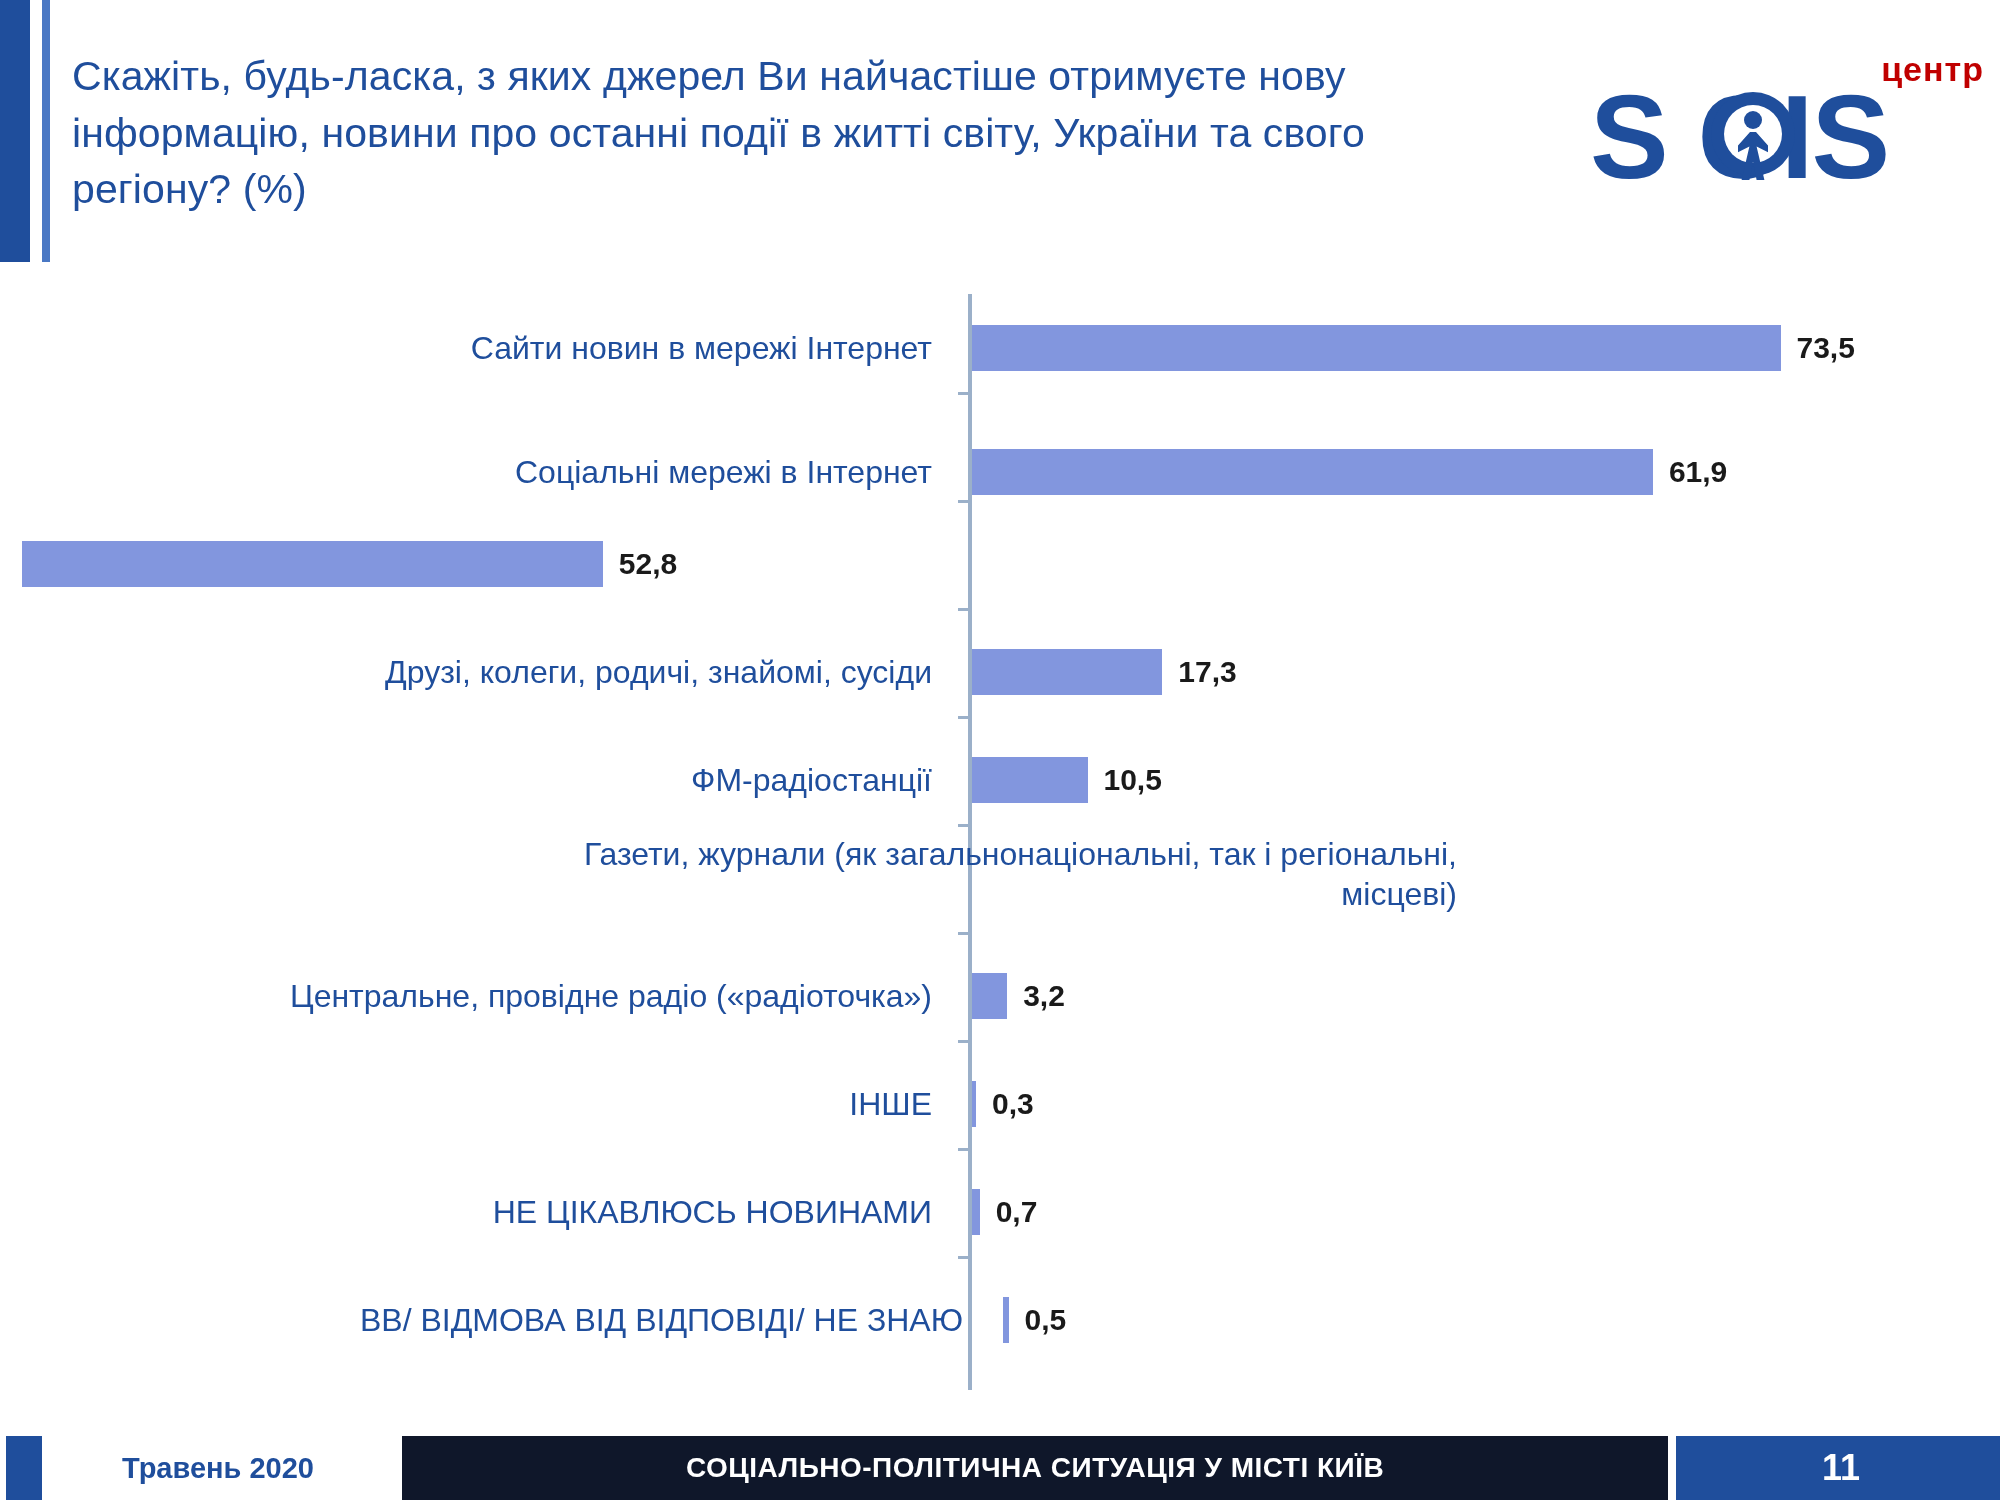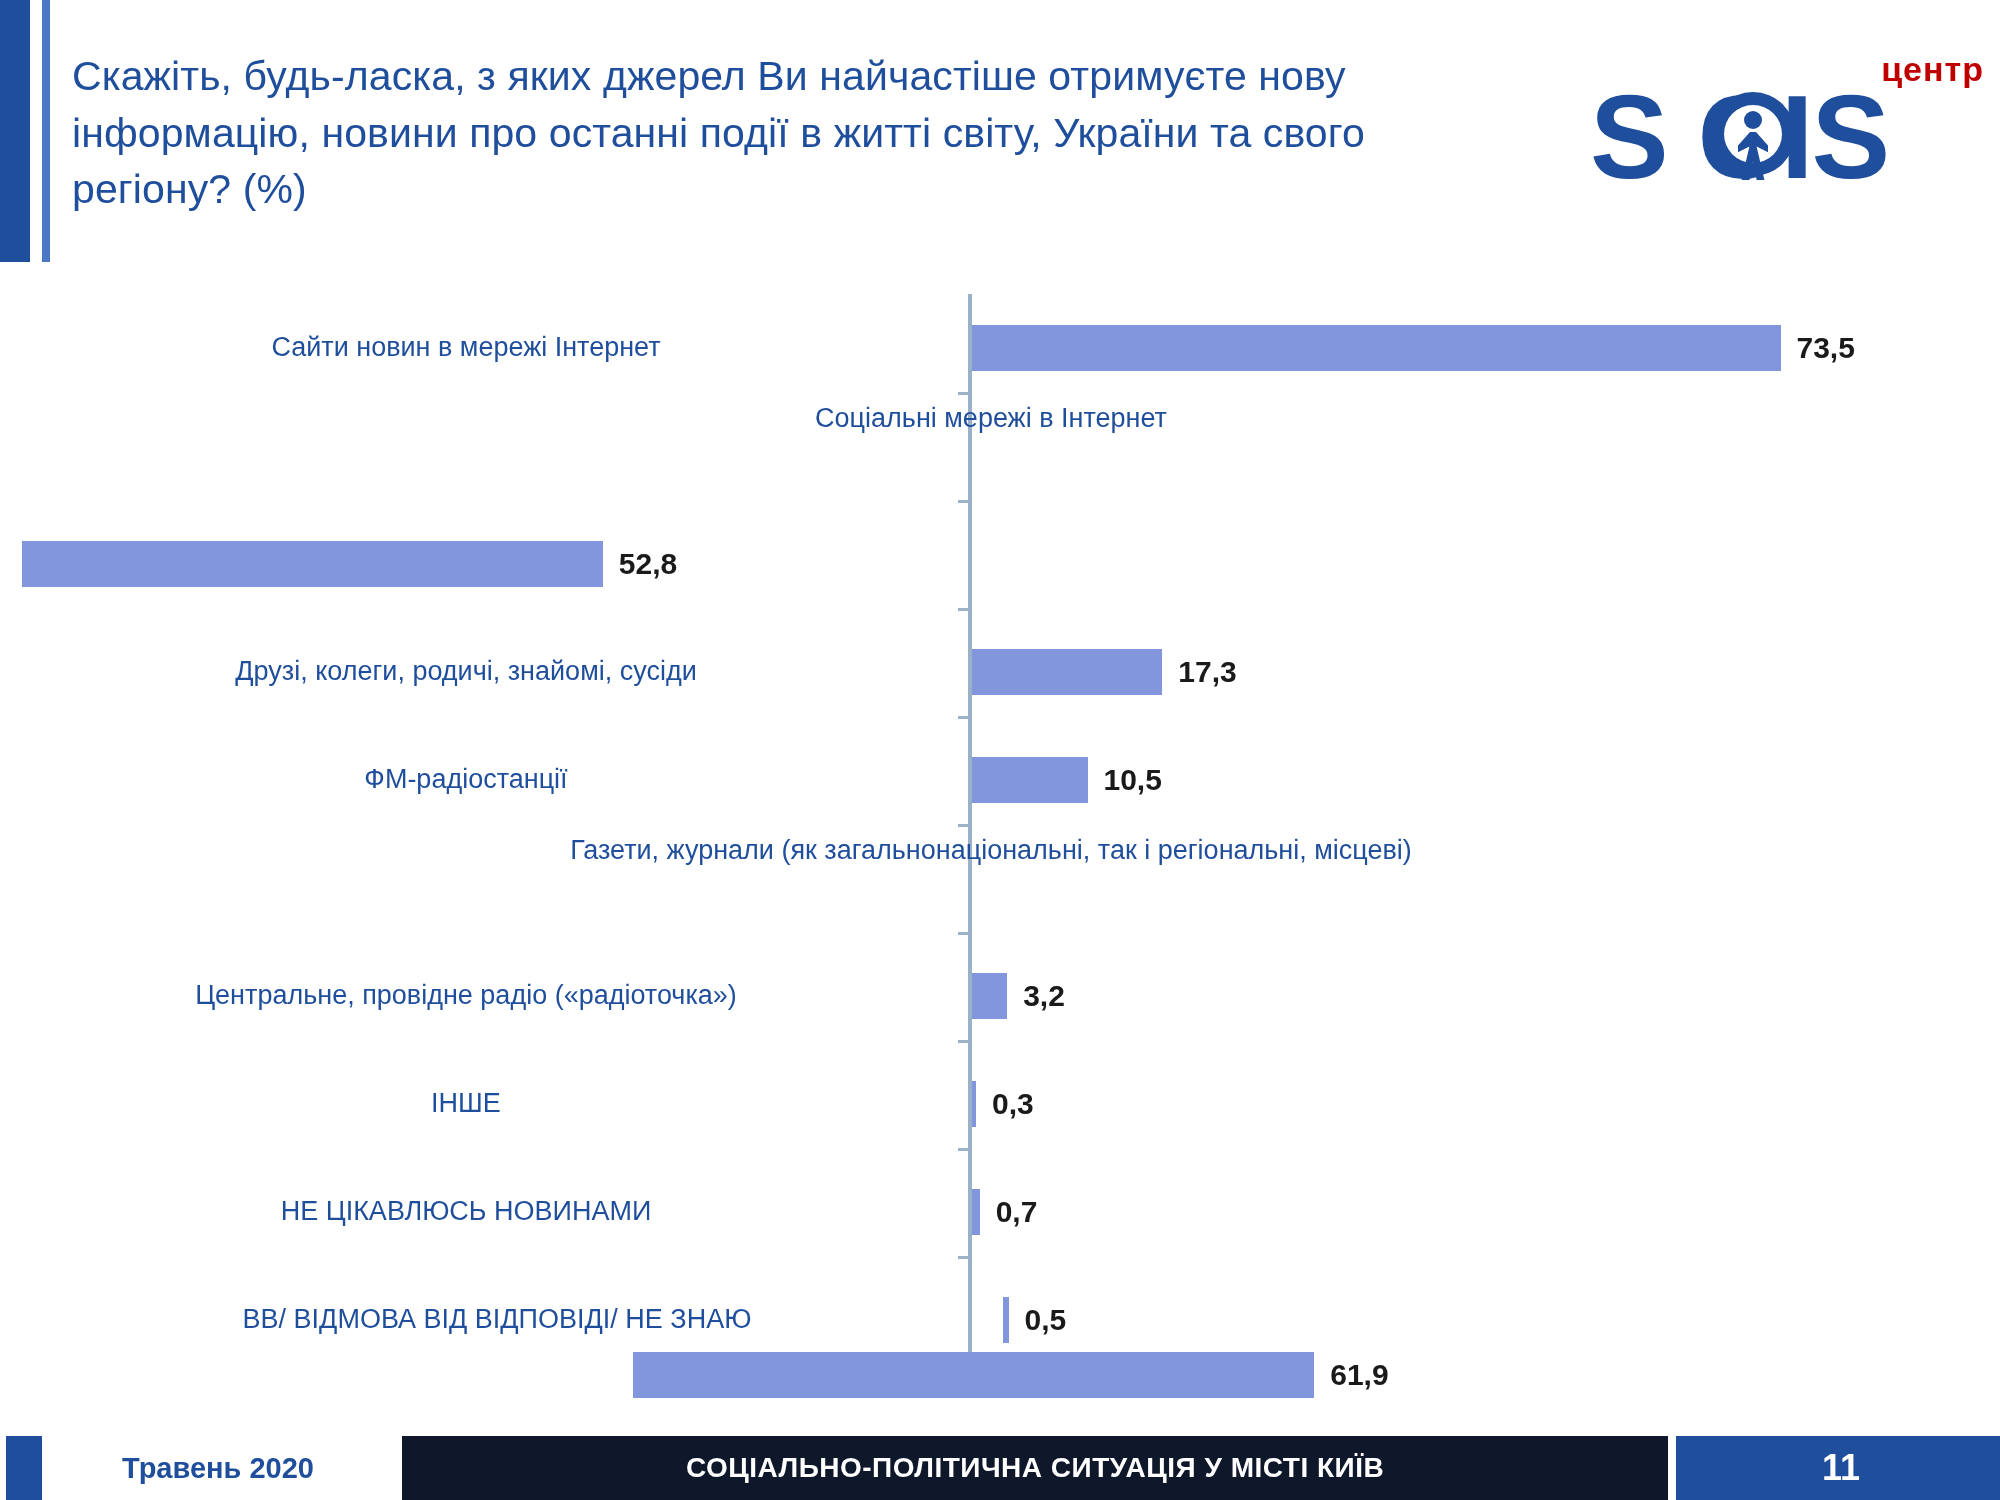--- a/index.html
+++ b/index.html
@@ -139,22 +139,22 @@
   .row {
     position: absolute;
     left: 0;
     width: 2000px;
     display: flex;
     align-items: center;
   }
   .row .label {
     width: 950px;
     padding-right: 18px;
-    text-align: center;
-    font-size: 27px;
+    text-align: right;
+    font-size: 32px;
     line-height: 1.25;
     color: #1f4e9c;
     flex: 0 0 950px;
   }
   .row .barwrap {
     position: relative;
     flex: 1 1 auto;
     height: 46px;
     display: flex;
     align-items: center;
@@ -253,21 +253,21 @@
   <div id="chart">
     <div class="axis-line"></div>
     <div class="rows" id="rows">
         <div class="row" style="top: 12px; height: 108px;">
           <div class="label">Сайти новин в мережі Інтернет</div>
           <div class="barwrap">
             <div class="bar" style="width: 808.5px; background: rgb(130, 150, 222);"></div>
             <div class="value">73,5</div>
           </div>
         </div>
-        <div class="row" style="top: 120px; height: 108px; flex-direction: column;">
+        <div class="row" style="top: 136px; height: 108px;">
           <div class="label">Соціальні мережі в Інтернет</div>
           <div class="barwrap">
             <div class="bar" style="width: 680.9px; background: rgb(130, 150, 222);"></div>
             <div class="value">61,9</div>
           </div>
         </div>
         <div class="row" style="top: 228px; height: 108px;">
           <div class="barwrap">
             <div class="bar" style="width: 580.8px; background: rgb(130, 150, 222);"></div>
             <div class="value">52,8</div>

